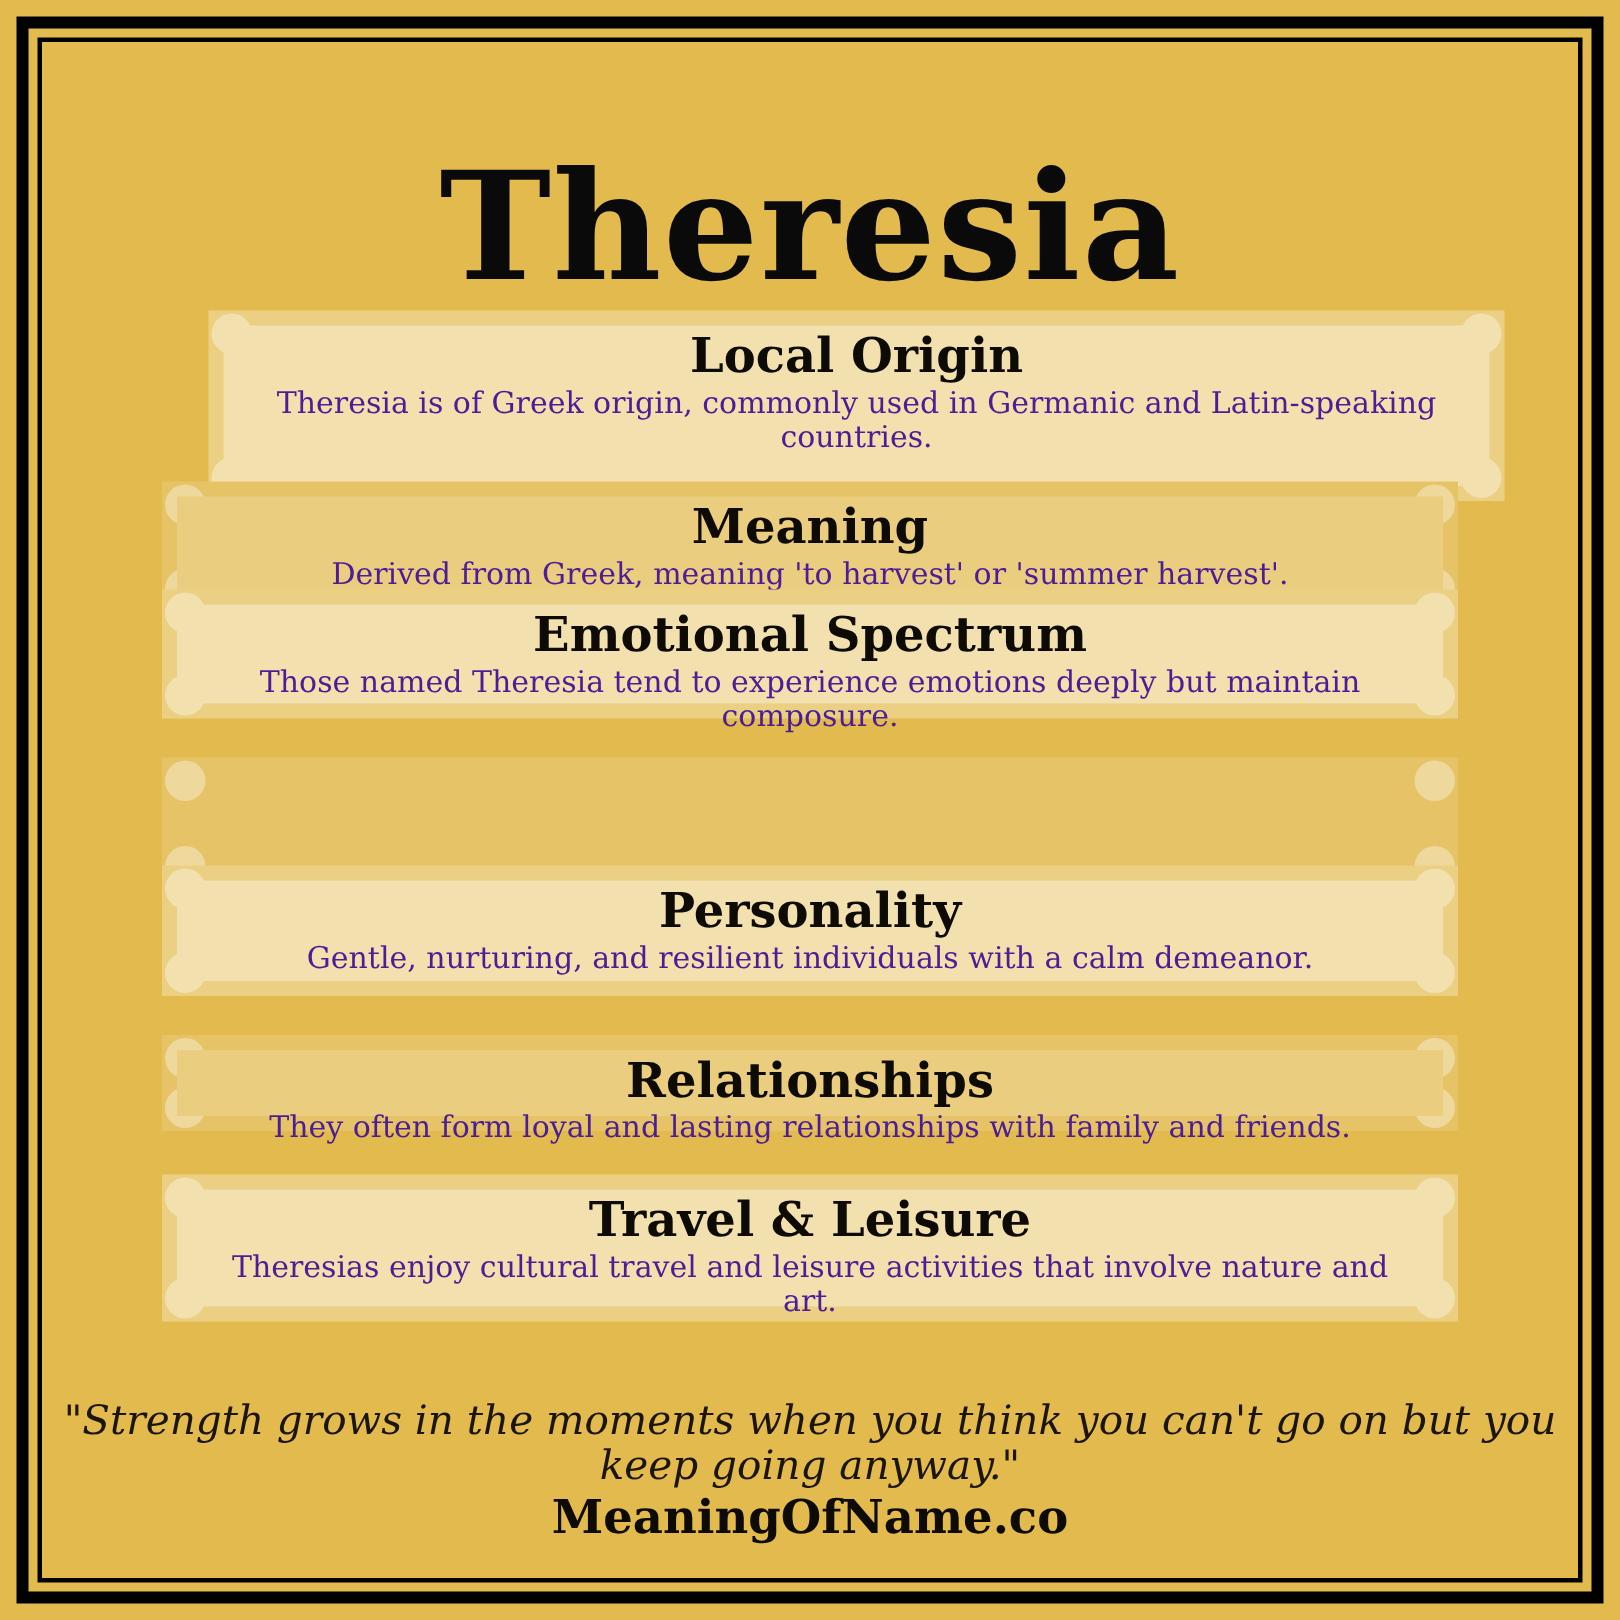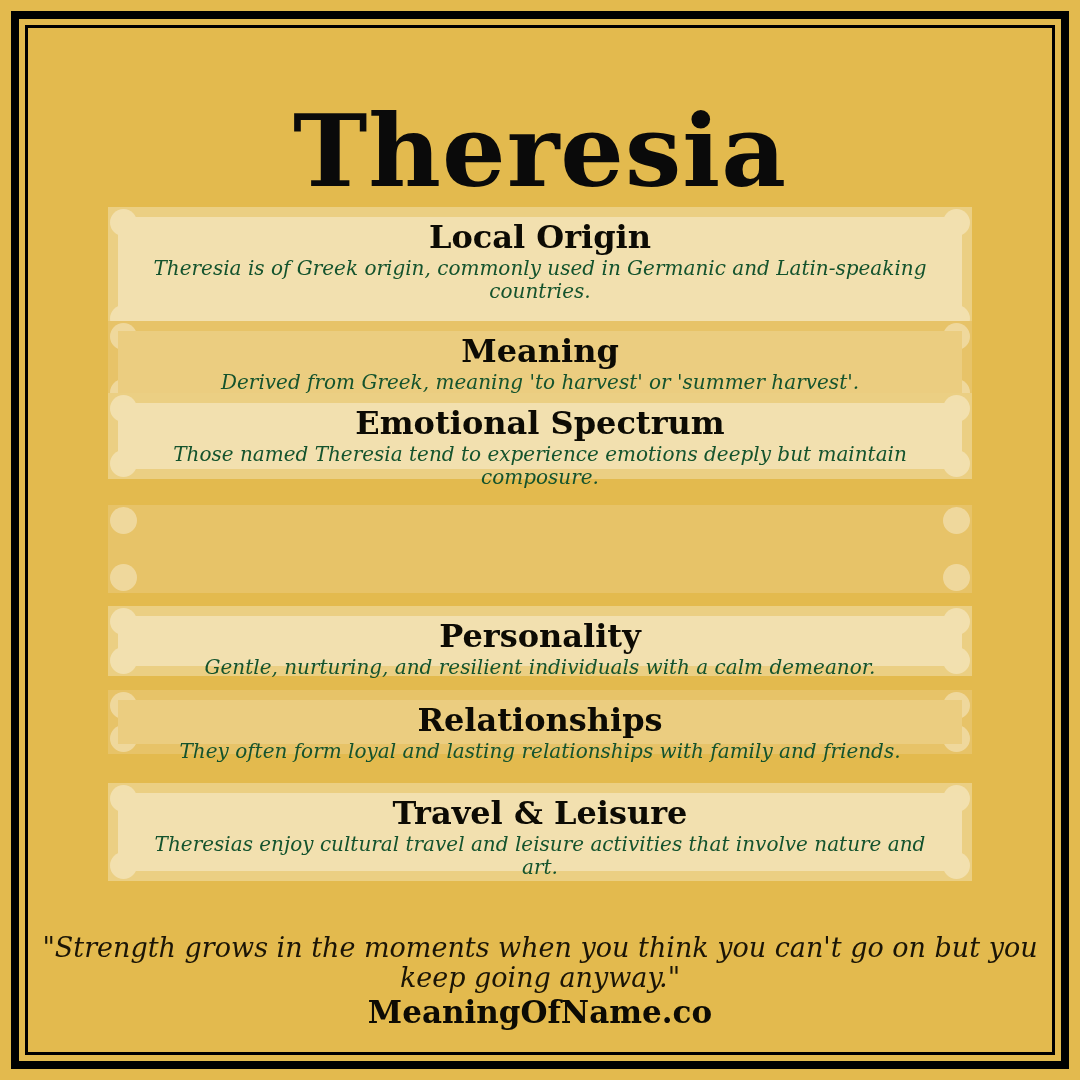--- a/index.html
+++ b/index.html
@@ -56,40 +56,39 @@
     font-size: 32px;
     font-weight: bold;
     line-height: 1.15;
     color: #0d0b04;
   }
   .card-body {
     margin: 0 auto;
     padding: 0 16px;
     font-size: 20px;
     line-height: 1.18;
-    color: #14532d;
-    font-style: italic;
+    color: #4c1d95;
   }
   .pin {
     position: absolute;
     width: 27px;
     height: 27px;
     border-radius: 50%;
     background: rgba(255, 255, 255, 0.35);
   }
   .pin.tl { left: 2px;  top: 2px; }
   .pin.tr { right: 2px; top: 2px; }
   .pin.bl { left: 2px;  bottom: 2px; }
   .pin.br { right: 2px; bottom: 2px; }
 
-  .card1 { top: 207px; height: 127px; }
+  .card1 { top: 207px; height: 127px; margin-left: 31px; }
   .card2 { top: 321px; height: 87px;  }
   .card3 { top: 393px; height: 86px;  }
   .card4 { top: 505px; height: 88px;  }
-  .card5 { top: 606px; height: 70px;  }
+  .card5 { top: 577px; height: 87px;  }
   .card6 { top: 690px; height: 64px;  }
   .card7 { top: 783px; height: 98px; }
 
   .footer {
     position: absolute;
     left: 32px;
     right: 32px;
     top: 933px;
     text-align: center;
   }

